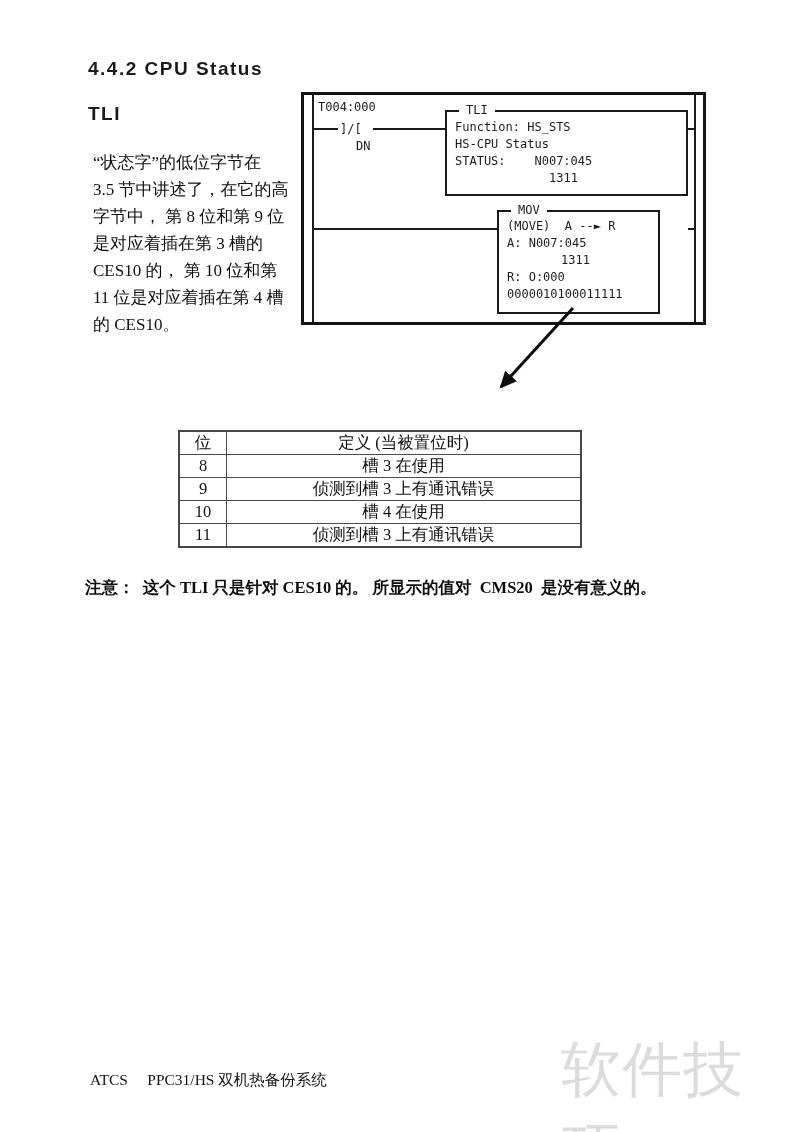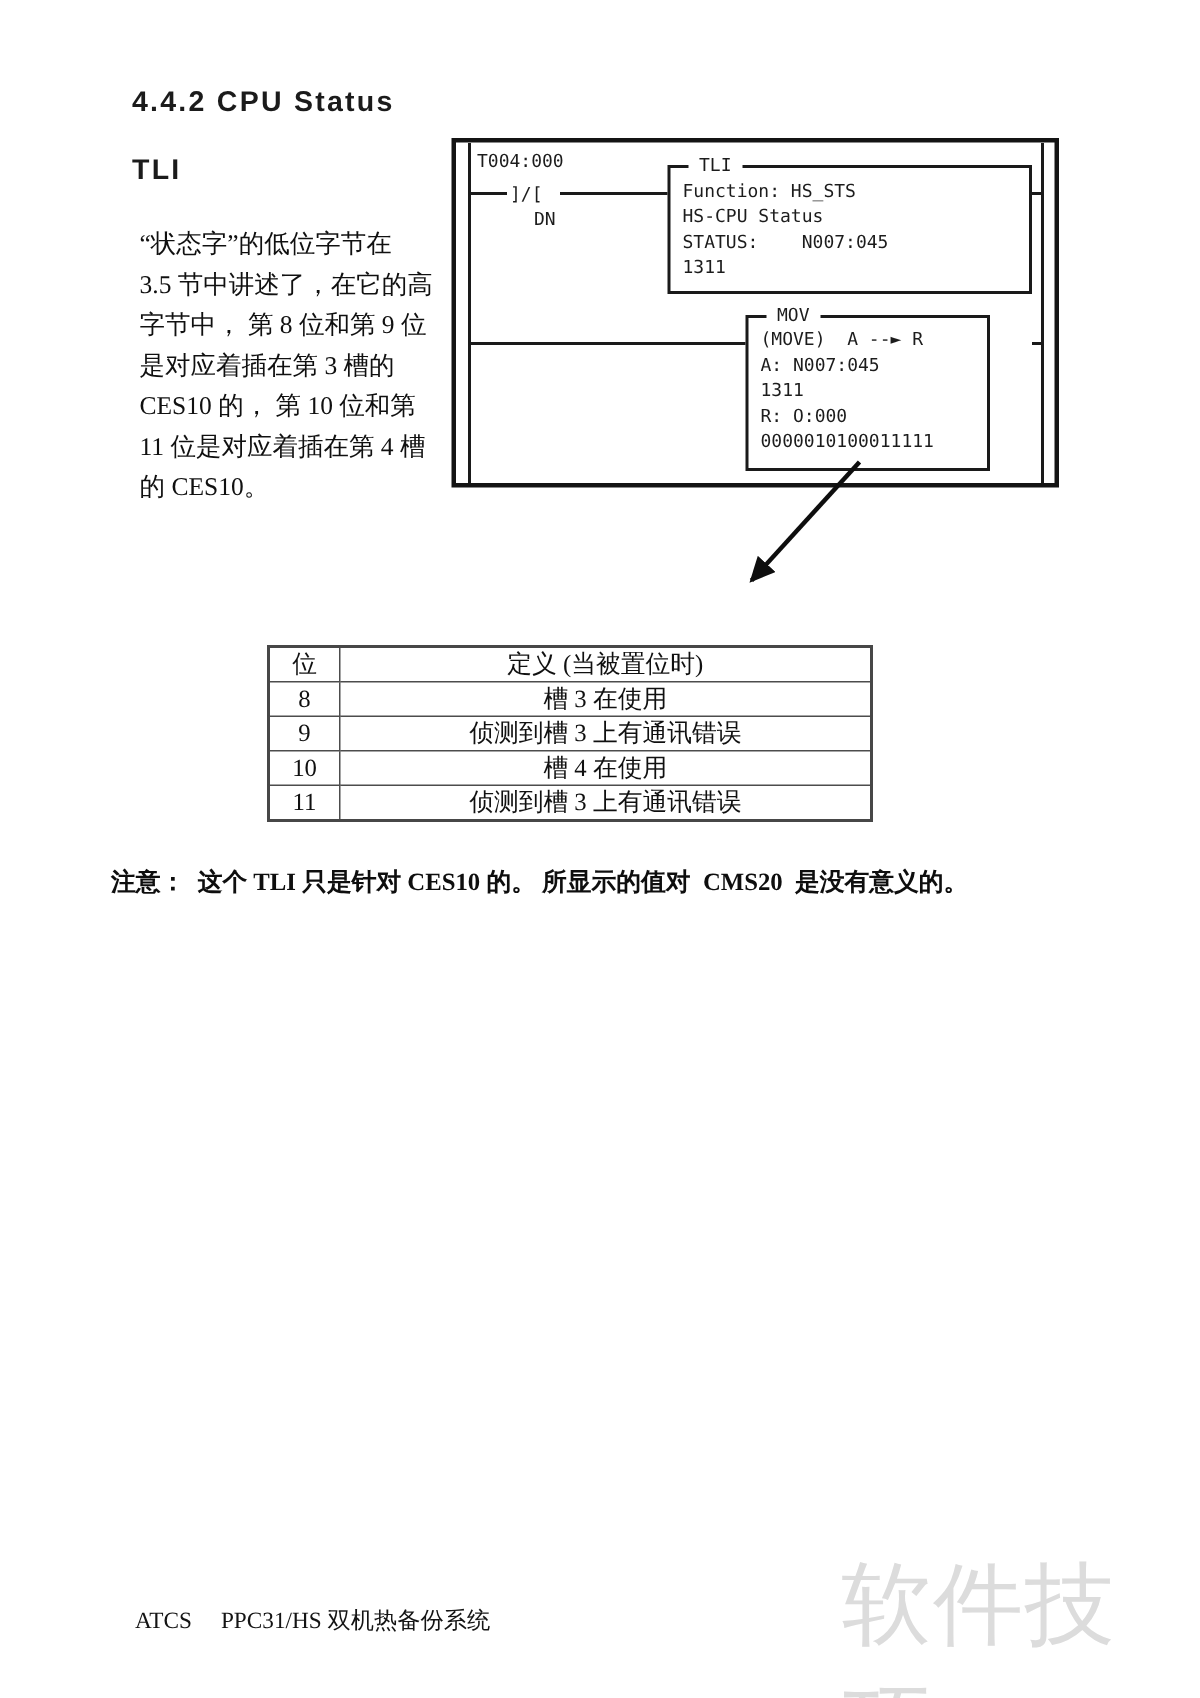--- a/index.html
+++ b/index.html
@@ -24,34 +24,34 @@
         line-height:17px;white-space:pre;color:#1c1c1c;}
   #contact-address{position:absolute;left:14px;top:4px;}
   #contact-symbol{position:absolute;left:36px;top:26px;}
   #contact-qualifier{position:absolute;left:52px;top:43px;}
 
   .blk{position:absolute;border:2px solid #1a1a1a;background:#ffffff;box-sizing:border-box;}
   #tli-box{left:141px;top:15px;width:243px;height:86px;padding-top:7px;}
   #mov-box{left:193px;top:115px;width:163px;height:104px;padding-top:6px;}
   .blk-label{position:absolute;top:-10px;left:12px;background:#ffffff;padding:0 7px;}
   .blk-line{padding-left:8px;}
-  .blk-line.right{text-align:left;padding-right:14px;}
+  .blk-line.right{text-align:center;padding-right:14px;}
 
   
   #arrow{position:absolute;left:480px;top:298px;}
 
   
   #bit-table{position:absolute;left:178px;top:430px;width:404px;border-collapse:collapse;
              font-size:16.5px;color:#101010;border:2px solid #474747;}
   #bit-table td,#bit-table th{border:1.5px solid #4c4c4c;height:22px;font-weight:normal;
              padding:0 7px;text-align:center;line-height:22px;}
   #bit-table .c1{width:42px;text-align:center;padding:0 2px;}
 
   
-  #note{position:absolute;left:74px;top:577px;font-size:16.5px;font-weight:bold;
+  #note{position:absolute;left:85px;top:577px;font-size:16.5px;font-weight:bold;
         white-space:pre;color:#0e0e0e;}
   #footer{position:absolute;left:90px;top:1070px;font-size:15.5px;white-space:pre;color:#141414;}
   #watermark{position:absolute;left:561px;top:1030px;font-size:60px;
              font-family:"Liberation Sans","DejaVu Sans",sans-serif;color:#dcdcdc;
              letter-spacing:1px;}
 </style>
 </head>
 <body>
 
 <div class="page">

